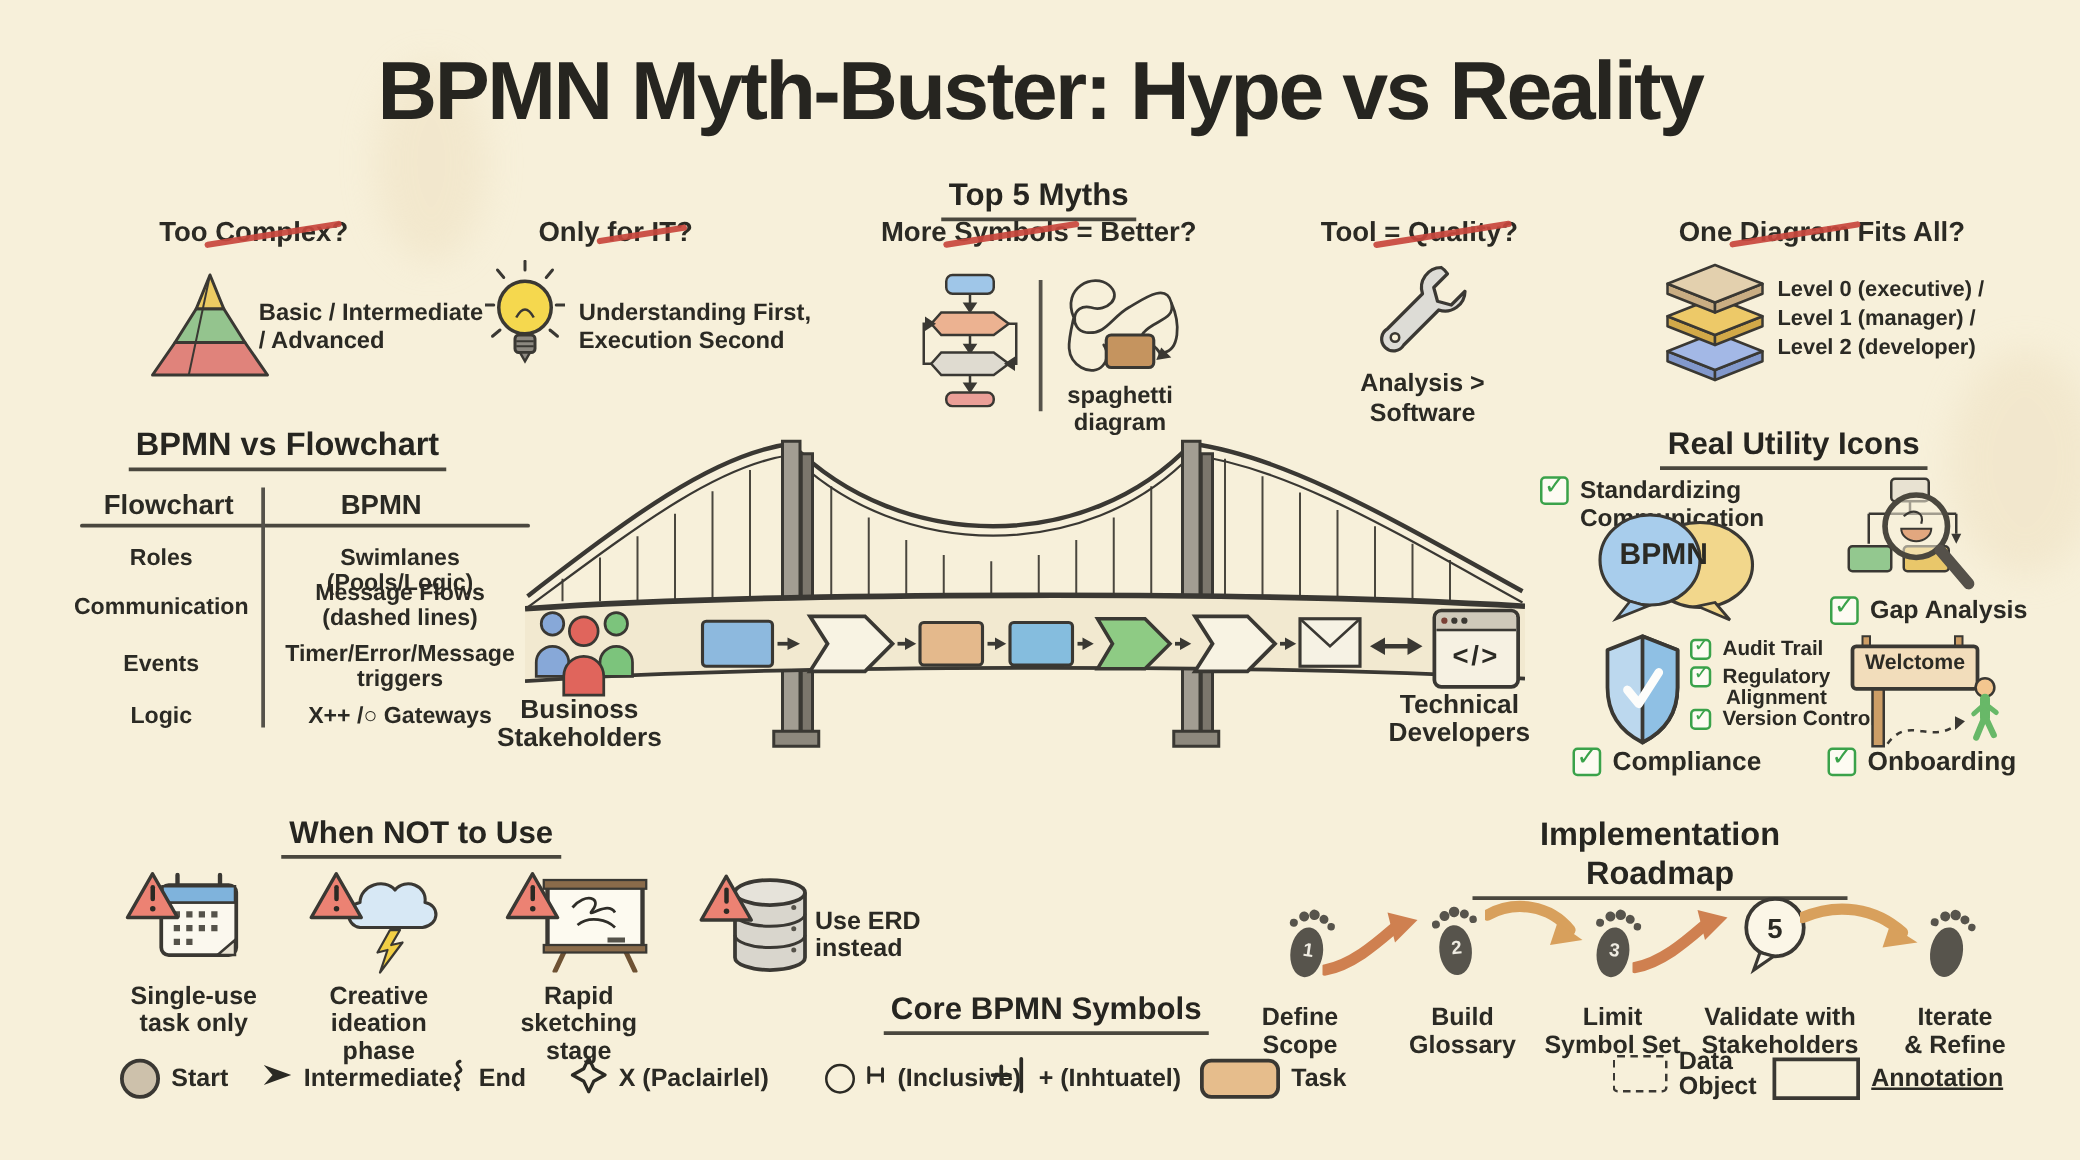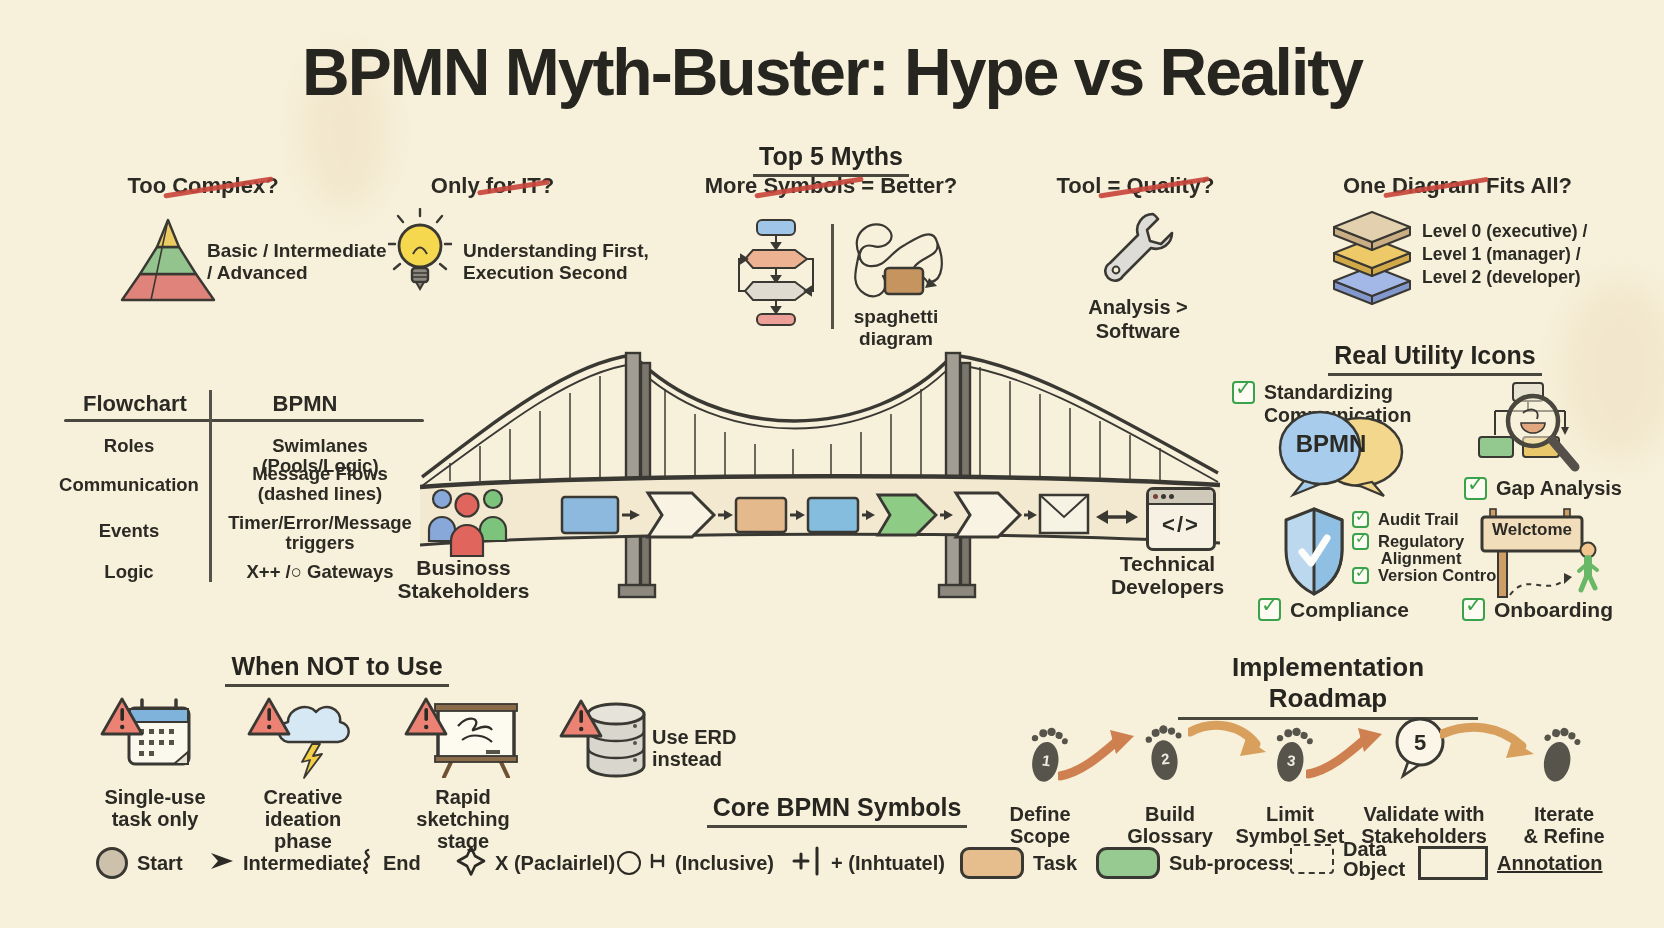--- a/index.html
+++ b/index.html
@@ -147,20 +147,23 @@
         <polygon points="4,17 42,32 42,40 4,25" fill="#c9ad83"></polygon>
           <polygon points="42,32 80,17 80,25 42,40" fill="#c9ad83"></polygon>
         <polygon points="42,2 80,17 42,32 4,17" fill="#e3d0ae"></polygon>
       </g>
     </svg>
   </span>
   <div class="abs desc pre" style="left:1422px;top:220px;width:200px;font-size:17.5px;line-height:1.3;">Level 0 (executive) /
 Level 1 (manager) /
 Level 2 (developer)</div>
 
+  <div class="abs ctr sec-h" style="left:70px;top:340px;width:320px;font-size:26px;">
+    <span class="inner">BPMN vs Flowchart</span>
+  </div>
   <div class="abs ctr tbl-cell" style="left:72px;top:392px;width:126px;font-size:22px;">Flowchart</div>
   <div class="abs ctr tbl-cell" style="left:245px;top:392px;width:120px;font-size:22px;">BPMN</div>
   <div class="abs hline" style="left:64px;top:419px;width:360px;"></div>
   <div class="abs vline" style="left:209px;top:390px;height:192px;"></div>
 
   <div class="abs ctr tbl-cell" style="left:58px;top:436px;width:142px;">Roles</div>
   <div class="abs ctr tbl-cell pre" style="left:220px;top:436px;width:200px;">Swimlanes (Pools/Logic)</div>
   <div class="abs ctr tbl-cell" style="left:58px;top:475px;width:142px;">Communication</div>
   <div class="abs ctr tbl-cell pre" style="left:220px;top:464px;width:200px;">Message Flows
 (dashed lines)</div>
@@ -554,45 +557,41 @@
     <span>End</span>
   </div>
   <div class="abs sym-item" style="left:456px;">
     <span>
       <svg width="30" height="30" viewBox="0 0 30 30">
           <path d="M15,1.5 L19,10 28,15 19,20 15,28.5 11,20 2,15 11,10 Z" fill="none" stroke="#2b2a24" stroke-width="2.6" stroke-linejoin="round"></path>
         </svg>
     </span>
     <span>X (Paclairlel)</span>
   </div>
-  <div class="abs sym-item" style="left:617px;">
+  <div class="abs sym-item" style="left:660px;">
     <span style="width:20px;height:20px;border:2.6px solid #2b2a24;border-radius:50%;flex:none;"></span>
     <span>
       <svg width="16" height="18" viewBox="0 0 16 18">
           <path d="M2,3 V15 M2,9 H13 M13,4 V14" fill="none" stroke="#2b2a24" stroke-width="2.4" stroke-linecap="round"></path>
         </svg>
     </span>
     <span>(Inclusive)</span>
   </div>
   <div class="abs sym-item" style="left:792px;">
     <span>
       <svg width="30" height="32" viewBox="0 0 30 32">
           <path d="M2,16 H16 M9,9 V23 M25,3 V29" fill="none" stroke="#2b2a24" stroke-width="3" stroke-linecap="round"></path>
         </svg>
     </span>
     <span>+ (Inhtuatel)</span>
   </div>
   <div class="abs sym-item" style="left:960px;">
     <span class="sym-rect" style="width:58px;height:26px;border-radius:9px;background:var(--task_tan,#e6bd8c);"></span>
     <span>Task</span>
   </div>
-  <div class="abs sym-item" style="left:1096px;">
-    <span class="sym-rect" style="width:58px;height:26px;border-radius:11px;background:var(--subprocess_green,#96ca90);"></span>
-    <span>Sub-process</span>
-  </div>
   <div class="abs sym-item" style="left:1290px;top:842px;">
     <span style="width:40px;height:26px;border:2.5px dashed #3a3833;border-radius:4px;flex:none;"></span>
     <span class="pre" style="line-height:1.0;">Data
 Object</span>
   </div>
   <div class="abs sym-item" style="left:1418px;text-decoration:underline;">
     <span class="sym-rect" style="width:64px;height:28px;background:transparent;"></span>
     <span>Annotation</span>
   </div>
 </div>

